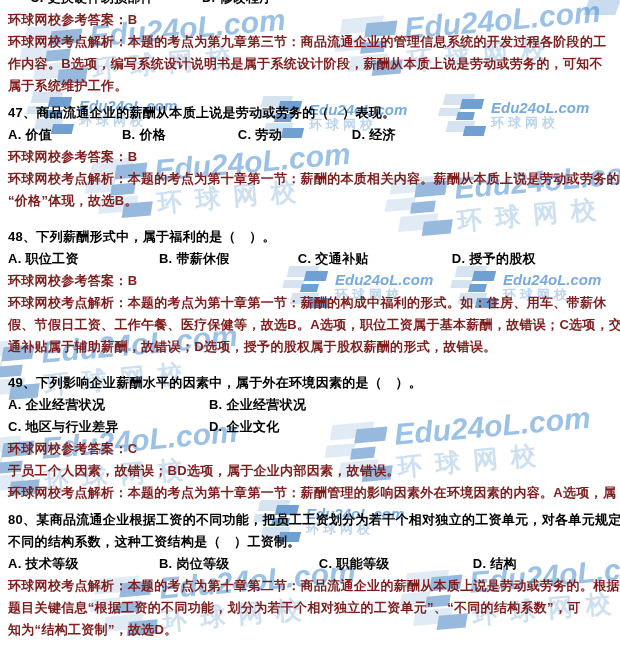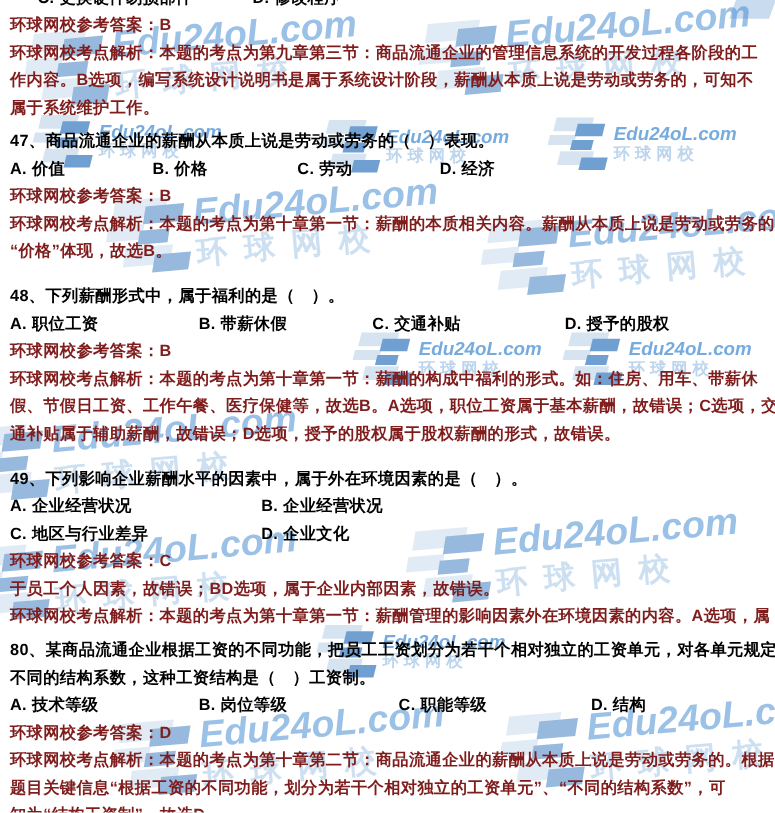--- a/index.html
+++ b/index.html
@@ -315,19 +315,18 @@
     <div class="line red">环球网校考点解析：本题的考点为第十章第一节：薪酬管理的影响因素外在环境因素的内容。A选项，属</div>
 
     <div class="line qgap50">80、某商品流通企业根据工资的不同功能，把员工工资划分为若干个相对独立的工资单元，对各单元规定</div>
     <div class="line">不同的结构系数，这种工资结构是（　）工资制。</div>
     <div class="line">
       <span class="opt" style="width:147px;">A. 技术等级</span>
       <span class="opt" style="width:140px;">B. 岗位等级</span>
       <span class="opt" style="width:150px;margin-left:16px;">C. 职能等级</span>
       <span class="opt">D. 结构</span>
     </div>
-    <div class="line red">环球网校参考答案：D</div>
     <div class="line red">环球网校考点解析：本题的考点为第十章第二节：商品流通企业的薪酬从本质上说是劳动或劳务的。根据</div>
     <div class="line red">题目关键信息“根据工资的不同功能，划分为若干个相对独立的工资单元”、“不同的结构系数”，可</div>
     <div class="line red">知为“结构工资制”，故选D。</div>
 
   </div>
 </div>
 
 </body></html>

